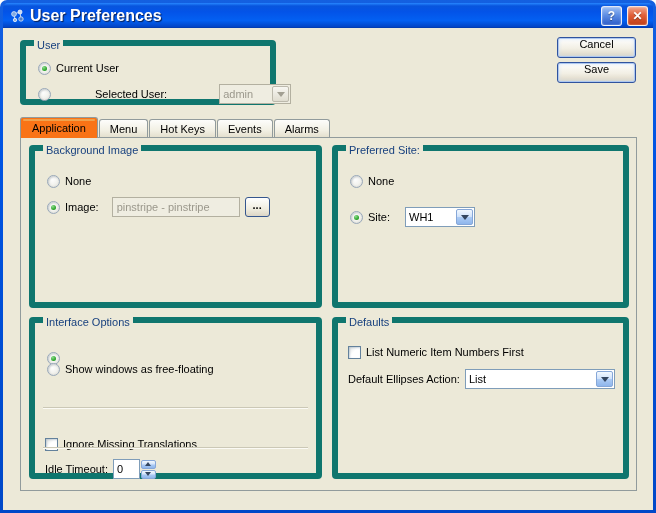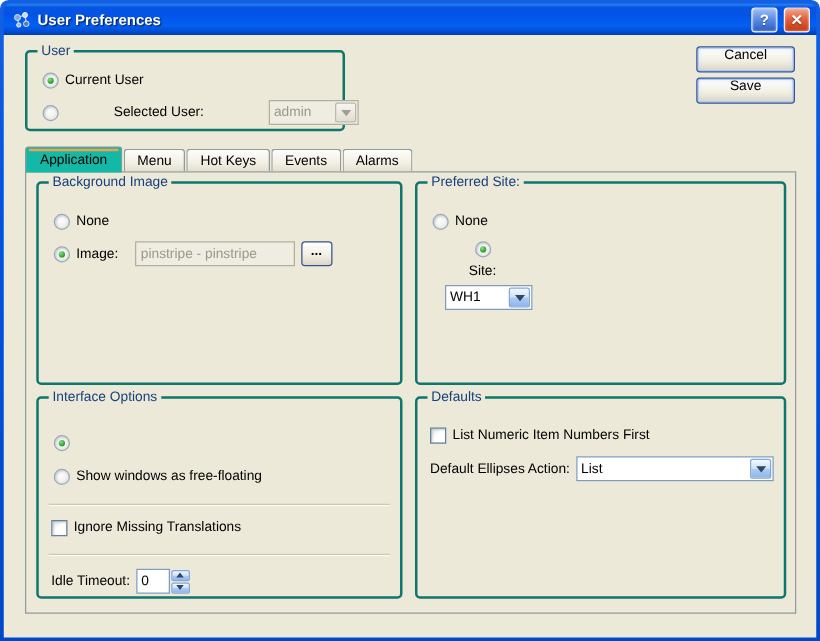--- a/index.html
+++ b/index.html
@@ -7,32 +7,32 @@
   body { font-family:"Liberation Sans", sans-serif; font-size:11px; color:#000; }
 
   .window { position:relative; width:656px; height:513px;
     background:linear-gradient(to bottom,#1460E0 0%,#0054E3 30%,#0048C8 100%);
     border-radius:7px 7px 0 0; }
 
   .titlebar { position:absolute; top:3px; left:3px; right:3px; height:25px;
     border-radius:5px 5px 0 0;
     background:linear-gradient(to bottom,#2786FF 0%,#0855DD 12%,#0353E8 35%,#0360F2 70%,#0246C8 94%,#0239A8 100%);
     display:flex; align-items:center; padding:0 5px 0 6px; gap:5px; }
-  .title-text { color:#fff; font-weight:bold; font-size:12px; text-shadow:1px 1px 1px #0A1E50; flex:none; }
+  .title-text { color:#fff; font-weight:bold; font-size:16px; text-shadow:1px 1px 1px #0A1E50; flex:none; }
   .tb-spacer { flex:1; }
   .tb-btn { width:21px; height:20px; border-radius:3px; border:1px solid rgba(255,255,255,.85);
     color:#fff; font-weight:bold; font-size:12px; display:flex; align-items:center; justify-content:center;
     text-shadow:0 1px 1px rgba(0,0,0,.4); box-shadow:inset 0 0 2px rgba(255,255,255,.6); cursor:default; }
   .tb-help { background:linear-gradient(to bottom,#9CBEF4 0%,#5E8EE4 45%,#2B5BC8 100%); }
   .tb-close { background:linear-gradient(to bottom,#F0A58C 0%,#E0603A 45%,#C03C14 100%); }
   .app-icon { width:16px; height:16px; flex:none; }
 
   .client { position:absolute; top:28px; left:3px; width:650px; height:482px; background:#ECE9D8; }
 
-  .group { position:absolute; border:2px solid #0f766e; border-radius:4px; }
+  .group { position:absolute; border:6px solid #0f766e; border-radius:4px; }
   .legend { position:absolute; top:-8px; left:8px; padding:0 3px; background:#ECE9D8;
     color:#17407E; line-height:14px; white-space:nowrap; }
 
   .row { position:absolute; display:flex; align-items:center; gap:5px; height:20px; }
   .lbl { white-space:nowrap; }
 
   .radio { width:13px; height:13px; border-radius:50%; border:1px solid #99A8B9; flex:none; position:relative;
     background:radial-gradient(circle at 35% 30%,#FFFFFF 0%,#F2F2EE 55%,#D8D8D0 100%);
     box-shadow:inset 1px 1px 2px rgba(110,120,130,.35); }
   .radio.checked::after { content:""; position:absolute; left:3px; top:3px; width:5px; height:5px; border-radius:50%;
@@ -64,21 +64,21 @@
 
   .xp-btn { position:absolute; left:554px; width:79px; height:21px; border:1px solid #30539E; border-radius:3px;
     background:linear-gradient(to bottom,#FFFFFF 0%,#F2EFE4 55%,#E0DACA 90%,#D4CDBA 100%);
     box-shadow:inset 0 0 0 1px #AEC8F0, inset 0 0 4px #C6DBF8;
     display:flex; justify-content:center; cursor:default; }
 
   .tabstrip { position:absolute; left:17px; top:89px; height:21px; display:flex; align-items:flex-end; z-index:3; }
   .tab { height:18px; margin-bottom:1px; margin-right:1px; padding:0 10px; display:flex; align-items:center;
     border:1px solid #919B9C; border-bottom:none; border-radius:3px 3px 0 0; position:relative; cursor:default;
     background:linear-gradient(to bottom,#FDFDFB 0%,#F2F0E4 60%,#E4E0CE 100%); }
-  .tab.active { height:21px; margin-bottom:0; background:#14b8a6; z-index:4; padding:0 11px; }
+  .tab.active { height:21px; margin-bottom:0; background:#f97316; z-index:4; padding:0 11px; }
   .tab-accent { position:absolute; top:1px; left:2px; right:2px; height:2px; border-radius:2px; background:#F0A14C; }
 
   .panel { position:absolute; left:17px; top:109px; width:617px; height:354px;
     border:1px solid #919B9C; background:#ECE9D8; z-index:1; }
 
   .sep { position:absolute; left:8px; right:8px; height:2px;
     border-top:1px solid #CBC8B6; border-bottom:1px solid #FBFAF4; }
 
   .spin { display:flex; align-items:center; }
   .spin-field { width:27px; height:20px; border:1px solid #7F9DB9; background:#fff;
@@ -182,43 +182,43 @@
           </div>
         </div>
       </div>
 
       <div class="group" style="left:311px; top:7px; width:297px; height:163px;">
         <span class="legend">Preferred Site:</span>
         <div class="row" style="left:12px; top:20px;">
           <span class="radio"></span>
           <span class="lbl">None</span>
         </div>
-        <div class="row" style="left:12px; top:46px;flex-direction:column;">
+        <div class="row" style="left:12px; top:56px;">
           <span class="radio checked"></span>
           <span class="lbl">Site:</span>
           <div class="combo" style="width:70px; margin-left:10px;">
             <span class="combo-value">WH1</span>
             <span class="drop-btn">
                 <span class="tri-down"></span>
               </span>
           </div>
         </div>
       </div>
 
       <div class="group" style="left:8px; top:179px; width:293px; height:162px;">
         <span class="legend">Interface Options</span>
         <div class="row" style="left:12px; top:25px;">
           <span class="radio checked"></span>
         </div>
-        <div class="row" style="left:12px; top:52px;">
+        <div class="row" style="left:12px; top:36px;">
           <span class="radio"></span>
           <span class="lbl">Show windows as free-floating</span>
         </div>
         <div class="sep" style="top:84px;"></div>
-        <div class="row" style="left:10px; top:93px;">
+        <div class="row" style="left:10px; top:111px;">
           <span class="checkbox"></span>
           <span class="lbl">Ignore Missing Translations</span>
         </div>
         <div class="sep" style="top:124px;"></div>
         <div class="row" style="left:10px; top:136px;">
           <span class="lbl">Idle Timeout:</span>
           <div class="spin">
             <div class="spin-field">0</div>
             <div class="spin-btns">
               <span class="spin-btn">

